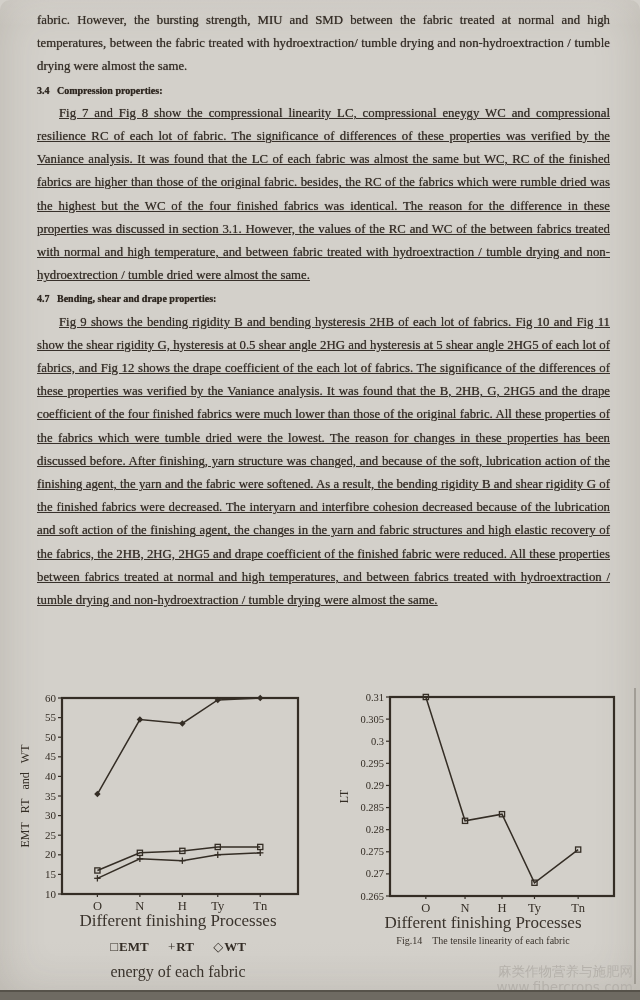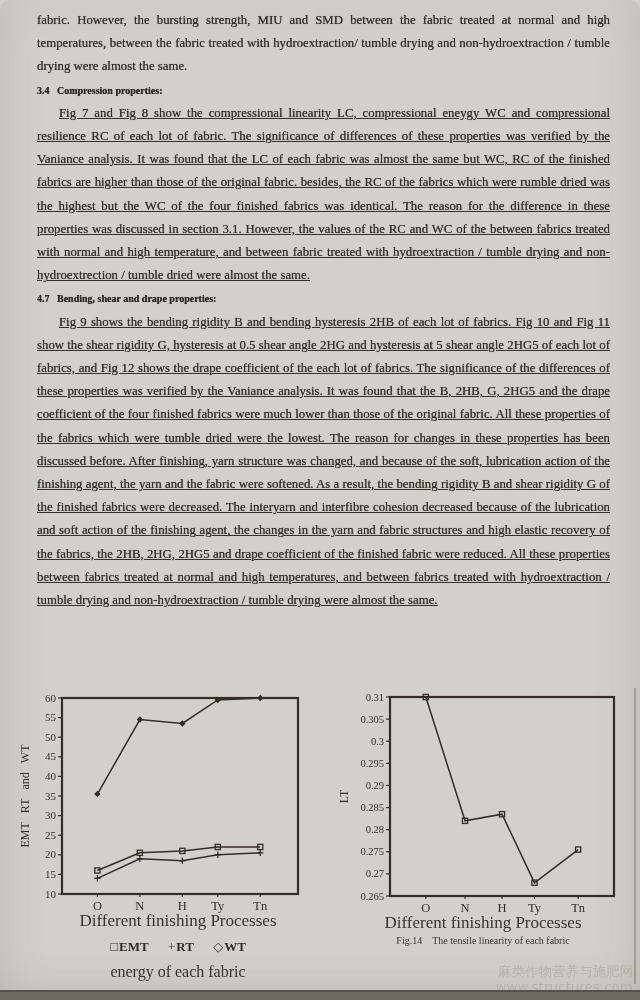--- a/index.html
+++ b/index.html
@@ -182,18 +182,18 @@
         <span class="fig-no">Fig.14</span><span>The tensile linearity of each fabric</span>
       </div>
     </div>
 
   </div>
 
   <div class="seam"></div>
 
   <div class="watermark">
     <div>麻类作物营养与施肥网</div>
-    <div>www.structures.com</div>
+    <div>www.fibercrops.com</div>
   </div>
 
   <div class="bottom-bar"></div>
 
 </div>
 
 </body></html>

